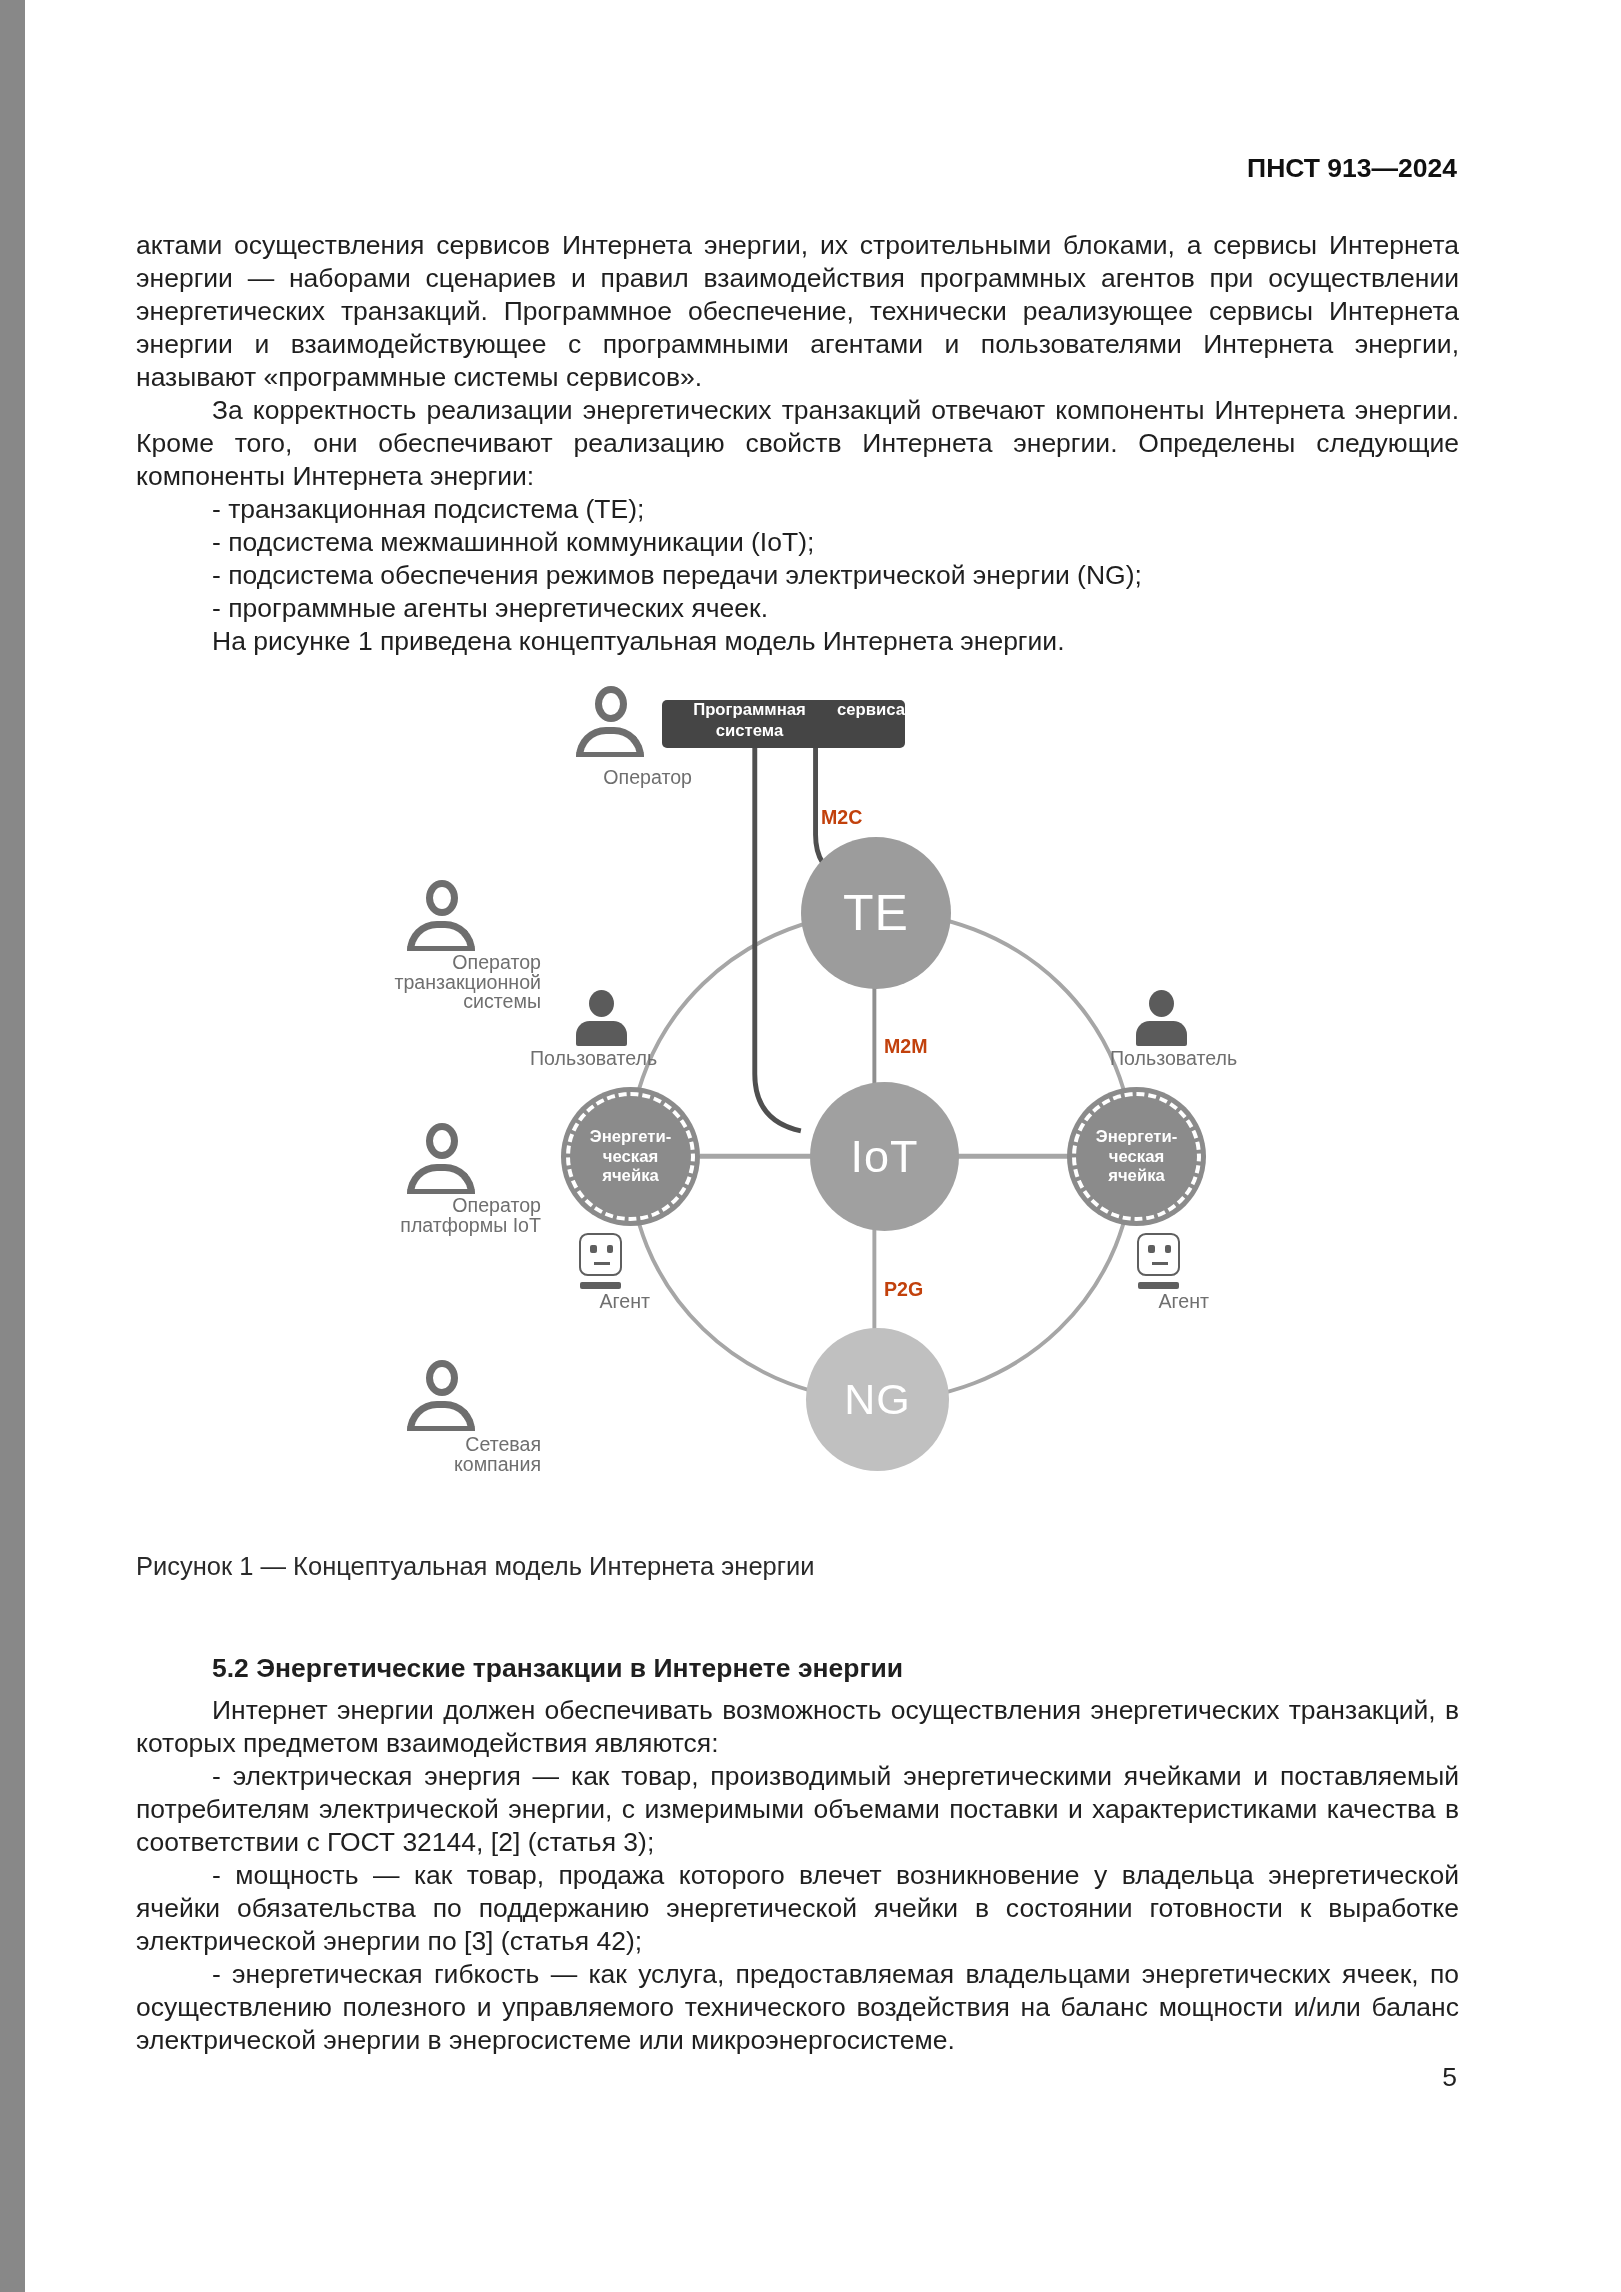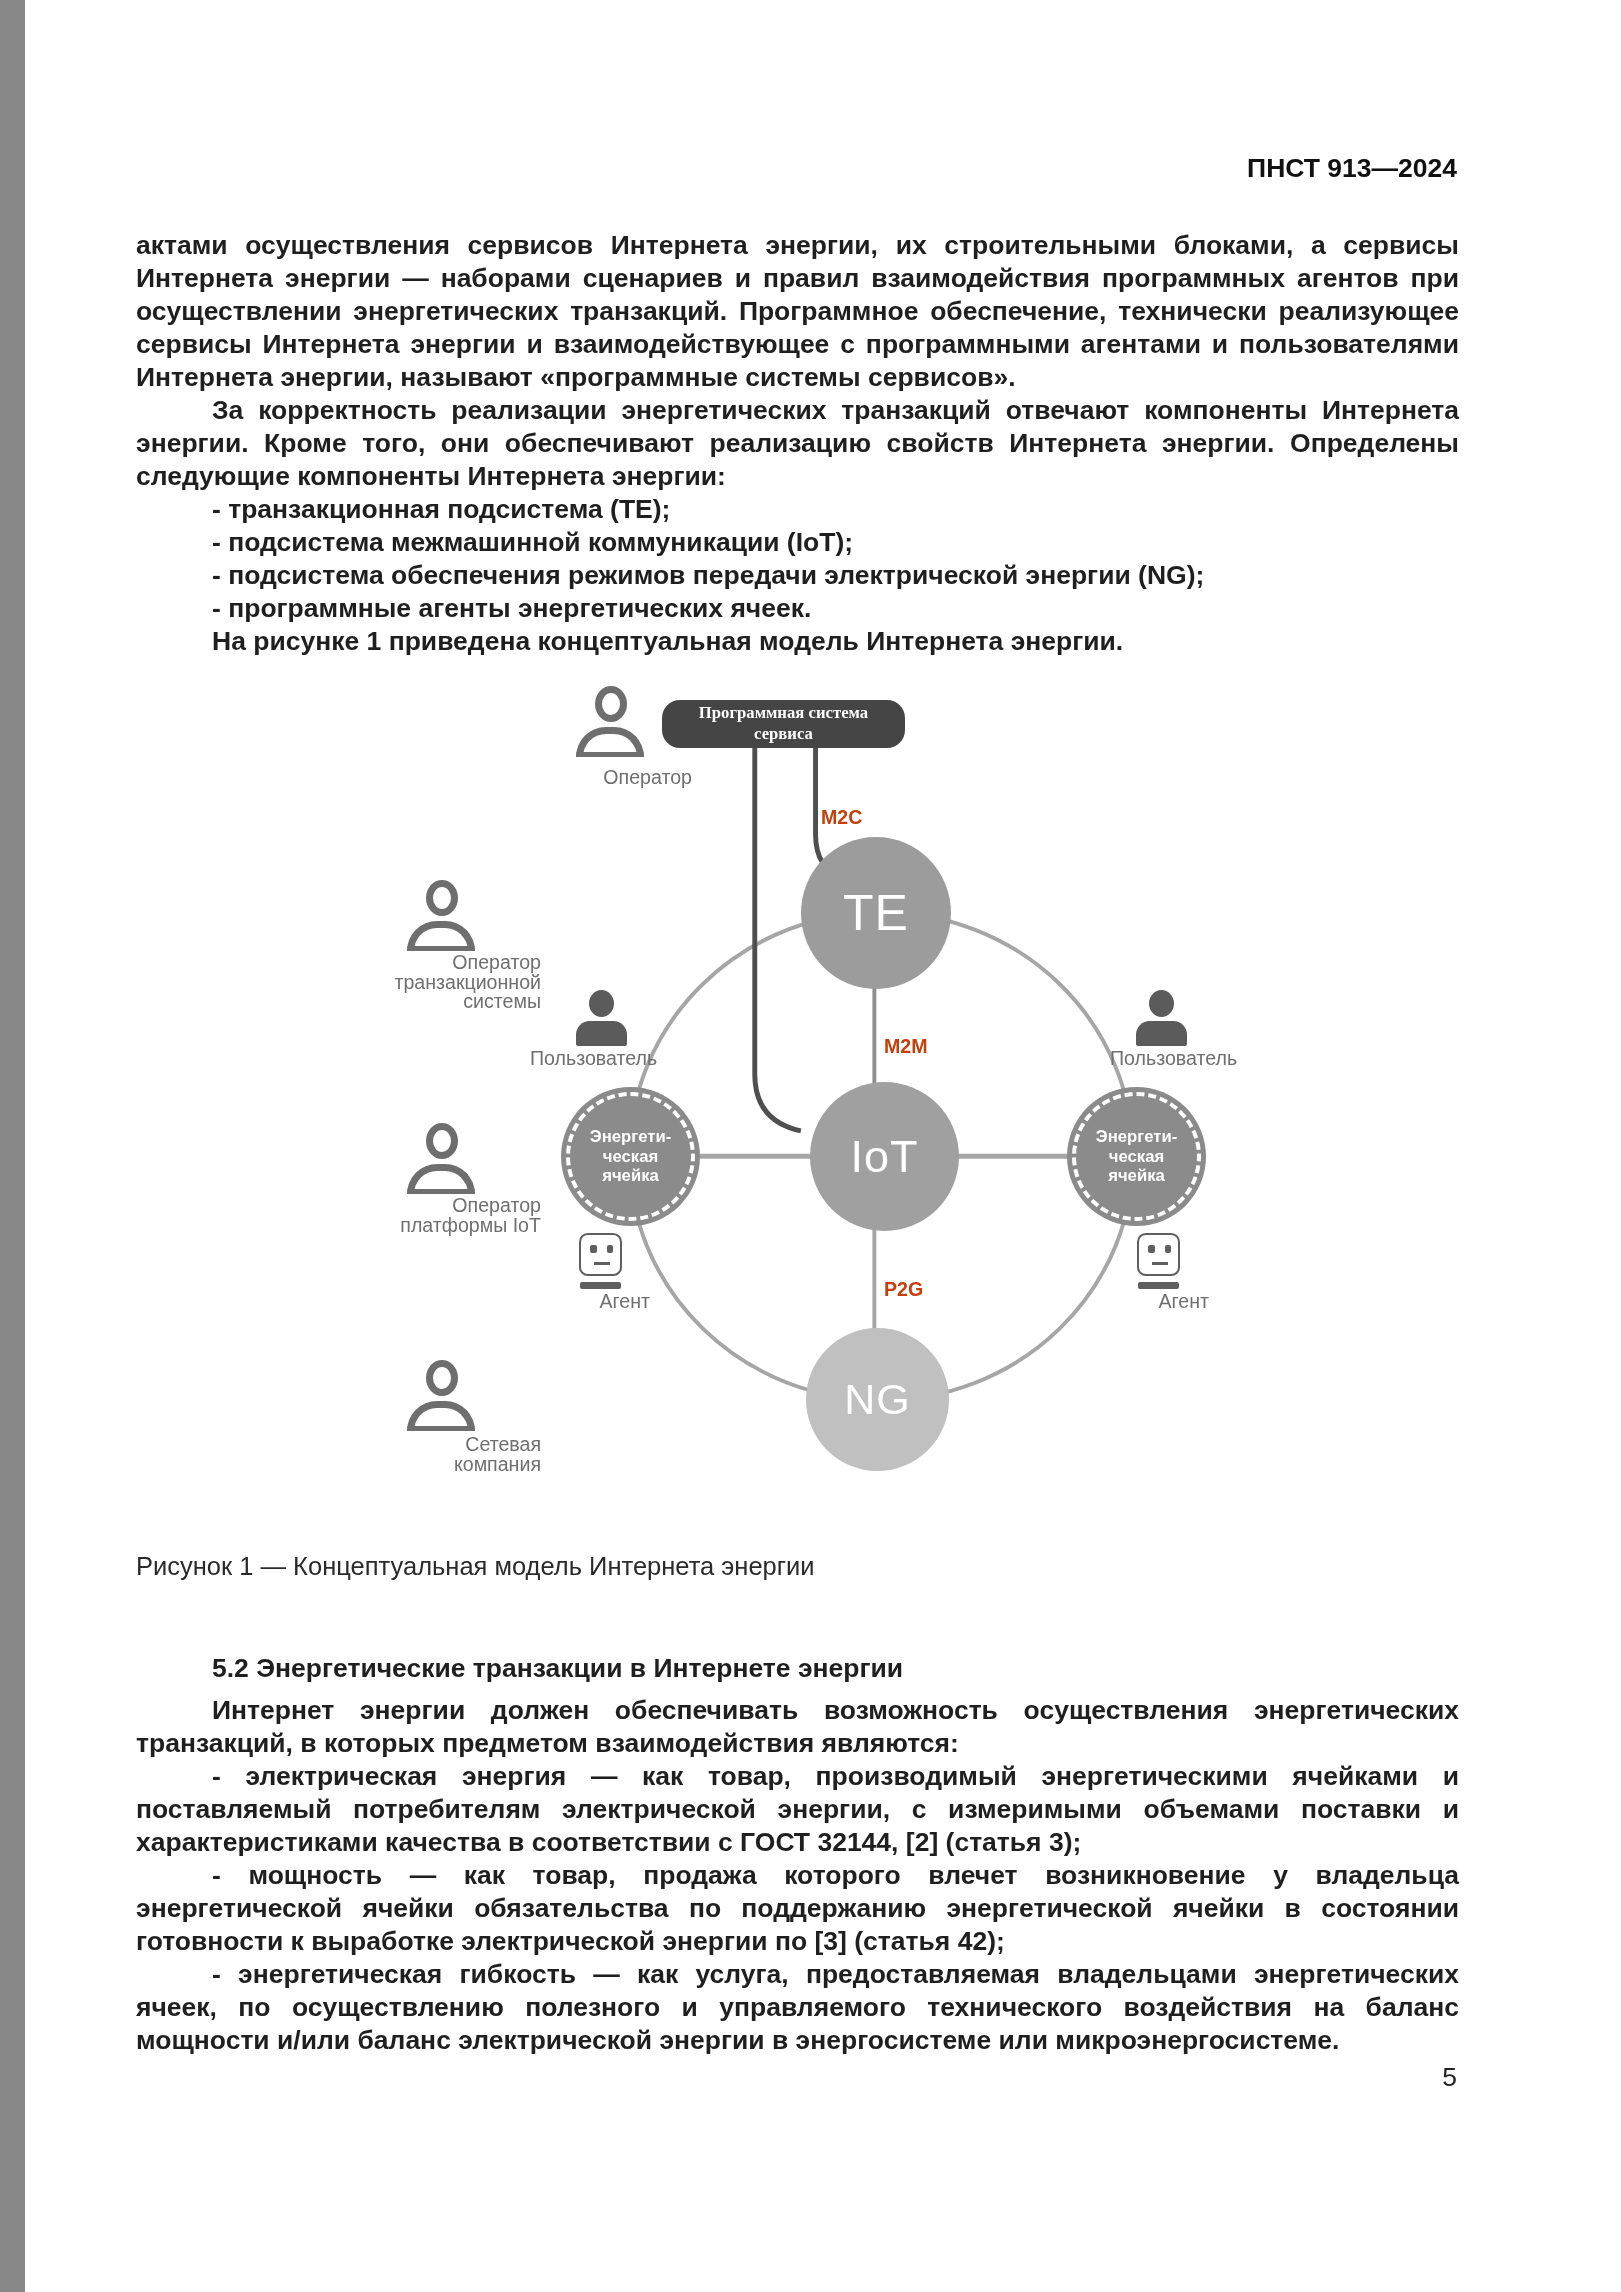--- a/index.html
+++ b/index.html
@@ -6,35 +6,35 @@
   .page {
     position:relative; width:1621px; height:2293px; background:#ffffff;
     font-family:"Liberation Sans", sans-serif; color:#1f1f1f; overflow:hidden;margin-left:25px;
   }
   .abs { position:absolute; }
   .doc-header {
     left:111px; top:153px; width:1321px; text-align:right;
     font-size:26.5px; font-weight:bold; color:#111;
   }
   .textblock { left:111px; width:1323px; font-size:26.5px; line-height:33px; text-align:justify; }
-  .textblock p { margin:0;font-weight:bold; }
+  .textblock p { margin:0; }
   .indent { text-indent:76px; }
   .tb-upper { top:229px; }
   .tb-lower { top:1652px; }
   .sec-heading { font-weight:bold; text-indent:76px; margin-bottom:8.8px !important; }
   .pagenum { left:111px; top:2062px; width:1321px; text-align:right; font-size:26.5px; color:#222; }
 
   
   .fig-caption { left:111px; top:1552px; width:1321px; text-align:left; font-size:25.5px; color:#2a2a2a; }
   .fig-lines { left:323px; top:676px; }
 
   .service-box {
-    left:637px; top:700px; width:243px; height:48px; background:#454545; border-radius:18px;
+    left:637px; top:700px; width:243px; height:48px; background:#454545; border-radius:5px;
     color:#ffffff; font-size:16.7px; font-weight:bold; line-height:20.6px; text-align:center;
-    display:flex; flex-direction:column; justify-content:center; z-index:3;font-family:Liberation Serif, serif;
+    display:flex; flex-direction:row; justify-content:center; z-index:3;
   }
   .node { border-radius:50%; display:flex; align-items:center; justify-content:center;
           color:#ffffff; z-index:2; letter-spacing:1px; }
   .node-te  { left:776px;  top:837px;  width:150px; height:152px; background:#9c9c9c; font-size:50px; }
   .node-iot { left:785px;  top:1082px; width:149px; height:149px; background:#a0a0a0; font-size:45px; }
   .node-ng  { left:781px;  top:1328px; width:143px; height:143px; background:#c0c0c0; font-size:43px; }
 
   .cell { width:139px; height:139px; border-radius:50%; background:#8b8b8b; z-index:2; }
   .cell-l { left:536px; top:1087px; } .cell-r { left:1042px; top:1087px; }
   .cell-ring { position:absolute; left:4.9px; top:4.9px; right:4.9px; bottom:4.9px;

